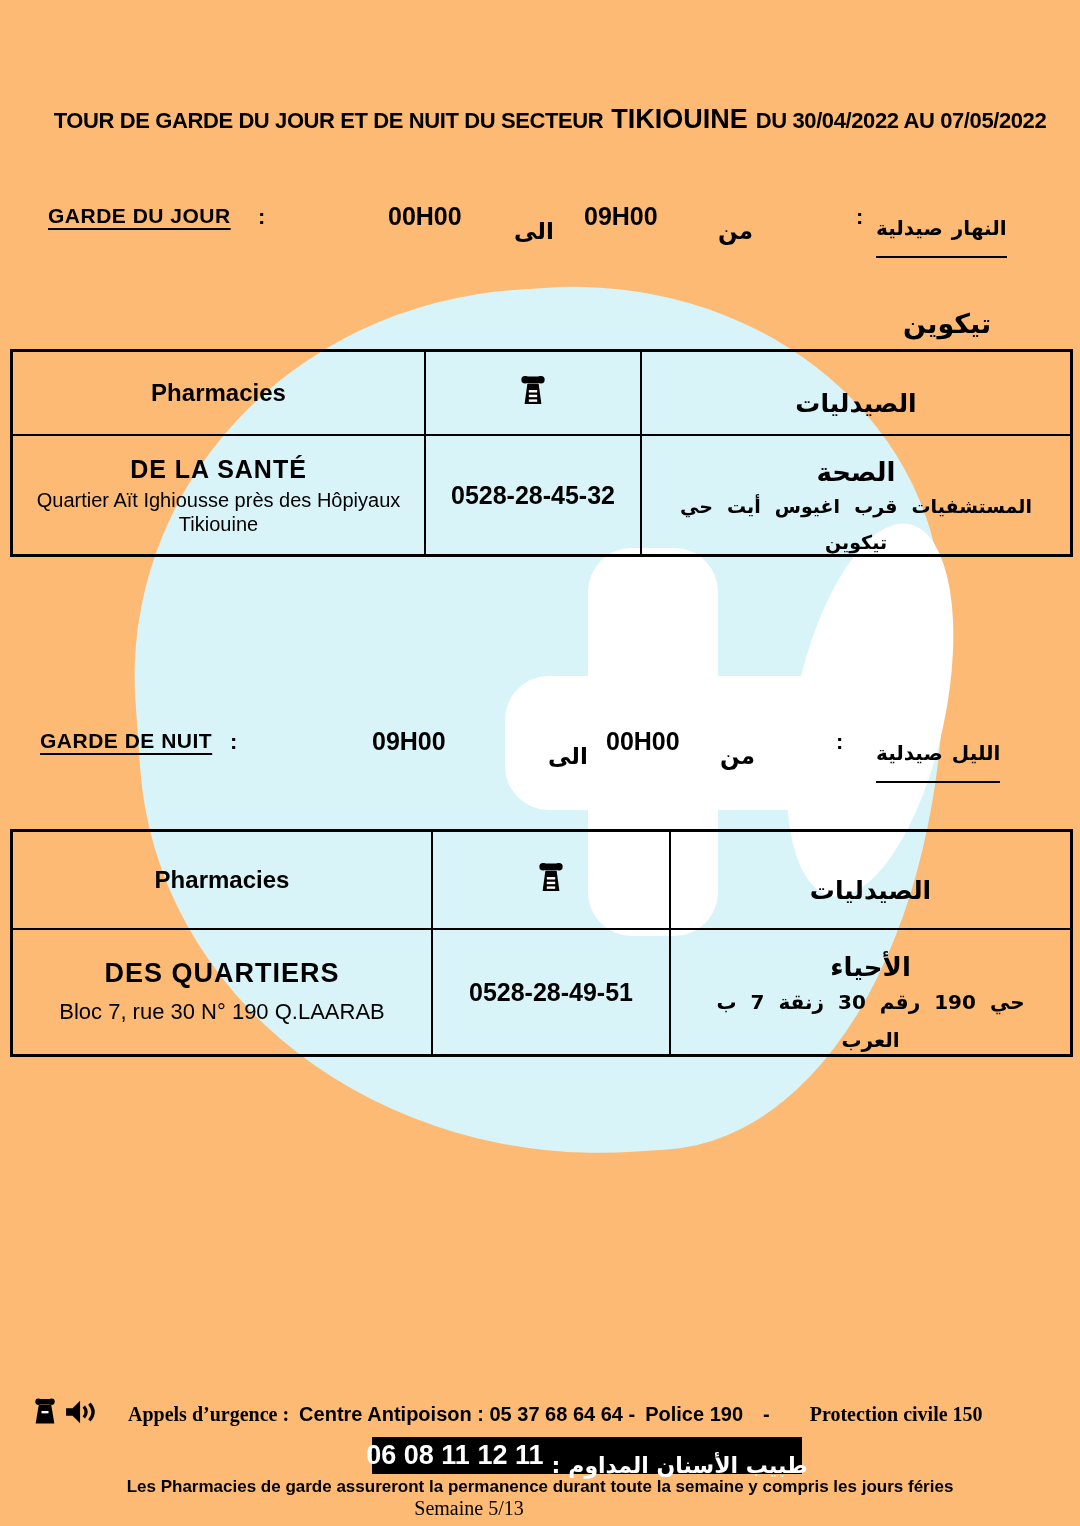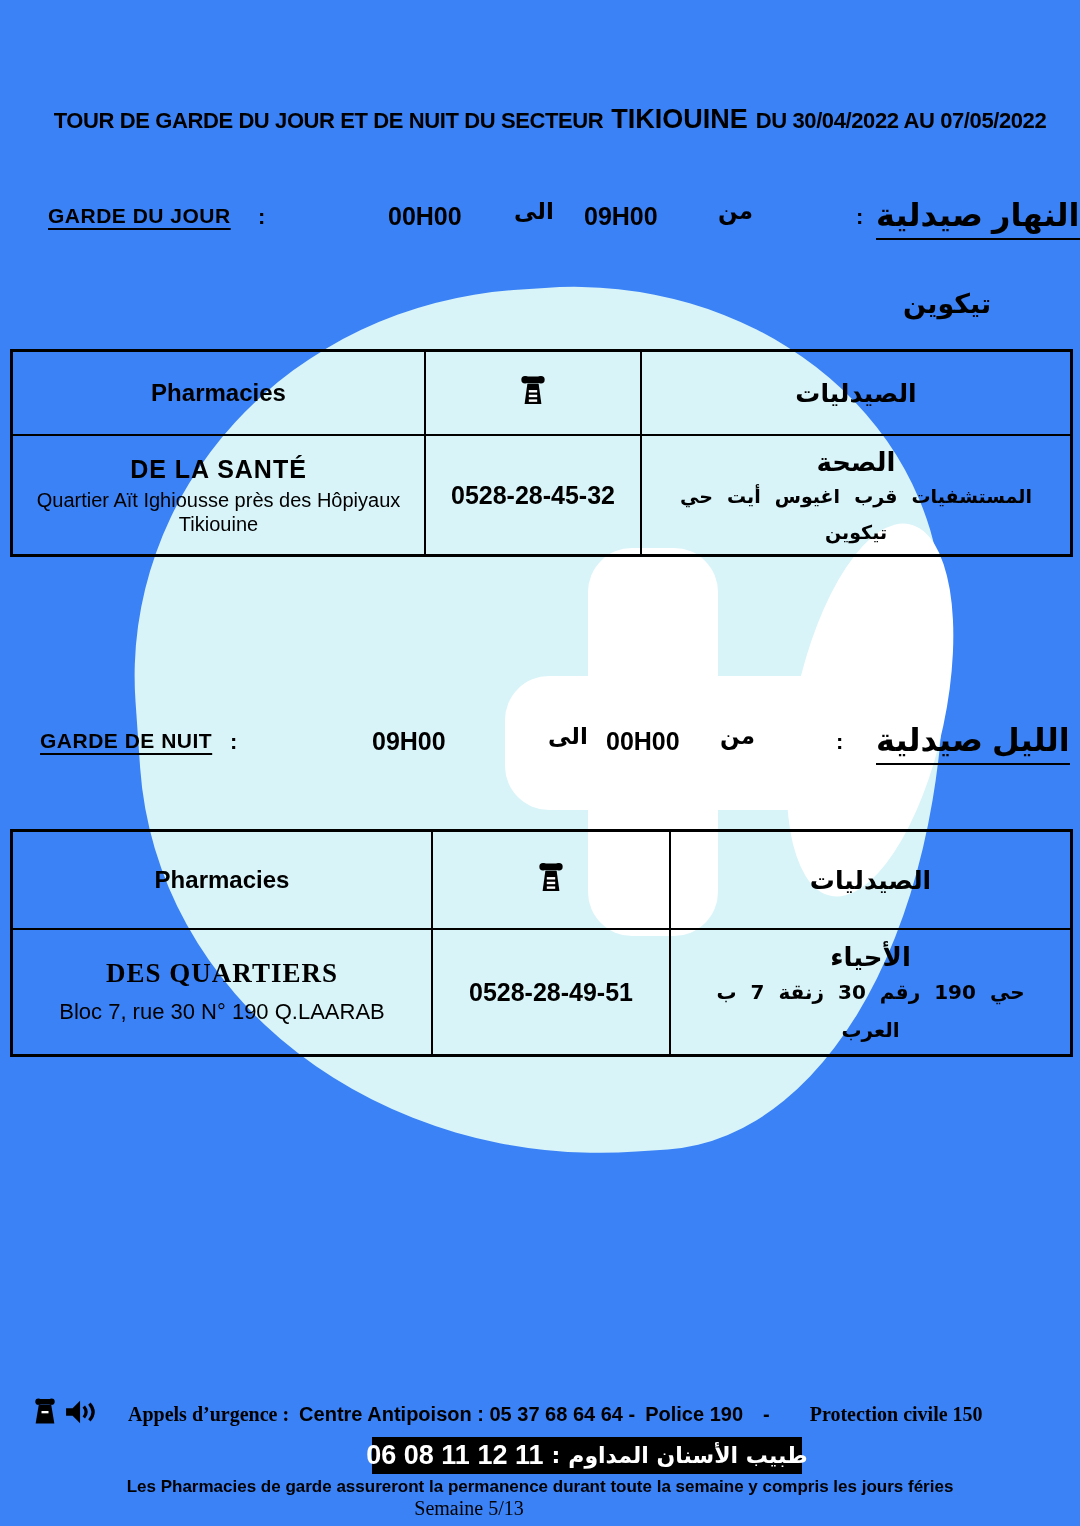--- a/index.html
+++ b/index.html
@@ -1,50 +1,50 @@
 <!DOCTYPE html>
 <html><head>
 <meta charset="utf-8">
 <style>
   html,body{margin:0;padding:0;background:#fff;}
-  .page{position:relative;width:1080px;height:1526px;background:#3b82f6;overflow:hidden;
+  .page{position:relative;width:1080px;height:1526px;background:#fdba74;overflow:hidden;
         font-family:"Liberation Sans",sans-serif;color:#000;}
   
   .wm{position:absolute;inset:0;z-index:0;}
   .wm-blob{position:absolute;left:138px;top:289px;width:812px;height:868px;
            border-radius:52% 48% 40% 60% / 46% 40% 64% 50%;transform:rotate(-4deg);}
   .wm-cut{position:absolute;left:795px;top:520px;width:150px;height:380px;background:#fff;
           border-radius:50%;transform:rotate(12deg);}
   .wm-plus-v{position:absolute;left:588px;top:548px;width:130px;height:388px;background:#fff;border-radius:44px;}
   .wm-plus-h{position:absolute;left:505px;top:676px;width:360px;height:134px;background:#fff;border-radius:44px;}
   
   .content{position:absolute;inset:0;z-index:1;}
   .abs{position:absolute;white-space:nowrap;}
-  .ar{font-family:"DejaVu Sans",sans-serif;font-weight:bold;}
+  .ar{font-family:"DejaVu Sans",sans-serif;font-weight:bold;margin-top:20px;}
   .serif{font-family:"Liberation Serif",serif;margin-left:20px;}
   .title{top:104px;left:28px;width:1044px;display:flex;align-items:baseline;justify-content:center;
          font-weight:bold;font-size:22px;letter-spacing:-0.4px;}
   .title .sector{font-size:27px;margin:0 8px;letter-spacing:0;}
   .garde-label{font-size:21px;font-weight:bold;text-decoration:underline;
                text-decoration-thickness:2px;text-underline-offset:5px;letter-spacing:0.5px;}
   .time{font-size:25px;font-weight:bold;}
   .arword{font-size:23px;}
   .colon{font-size:22px;font-weight:bold;}
-  .ar-label{display:flex;direction:ltr;gap:9px;font-size:32px;border-bottom:2px solid #000;padding-bottom:4px;}
+  .ar-label{display:flex;direction:ltr;gap:9px;font-size:20px;border-bottom:2px solid #000;padding-bottom:16px;}
   .sector-ar{font-size:27px;}
   
   .tbl{position:absolute;display:grid;border:3px solid #000;}
   .cell{border-right:2px solid #000;border-bottom:2px solid #000;display:flex;flex-direction:column;
         justify-content:center;align-items:center;text-align:center;padding:2px 22px;box-sizing:border-box;}
   .cell.last-col{border-right:none;}
   .cell.last-row{border-bottom:none;}
   .hdr-fr{font-size:24px;font-weight:bold;}
   .hdr-ar{font-size:25px;}
   .ph-name{font-size:25px;font-weight:bold;letter-spacing:1px;}
-  .ph-name-lg{font-size:27px;font-weight:bold;letter-spacing:1px;font-family:Liberation Serif, serif;}
+  .ph-name-lg{font-size:27px;font-weight:bold;letter-spacing:1px;}
   .ph-addr{font-size:20px;margin-top:4px;line-height:1.2;white-space:normal;}
   .ph-addr-lg{font-size:22px;margin-top:10px;}
   .phone-num{font-size:25px;font-weight:bold;}
   .ar-name{font-size:26px;}
   .ar-addr{display:flex;direction:ltr;gap:14px;font-size:19px;margin-top:8px;flex-wrap:wrap;justify-content:center;}
   .ar-addr2{font-size:20px;}
   
   .emg{top:1398px;left:32px;width:1020px;display:flex;align-items:center;font-size:20px;font-weight:bold;}
   .emg .gap{width:10px;}
   .bar{top:1437px;left:372px;width:430px;height:37px;background:#000;color:#fff;

